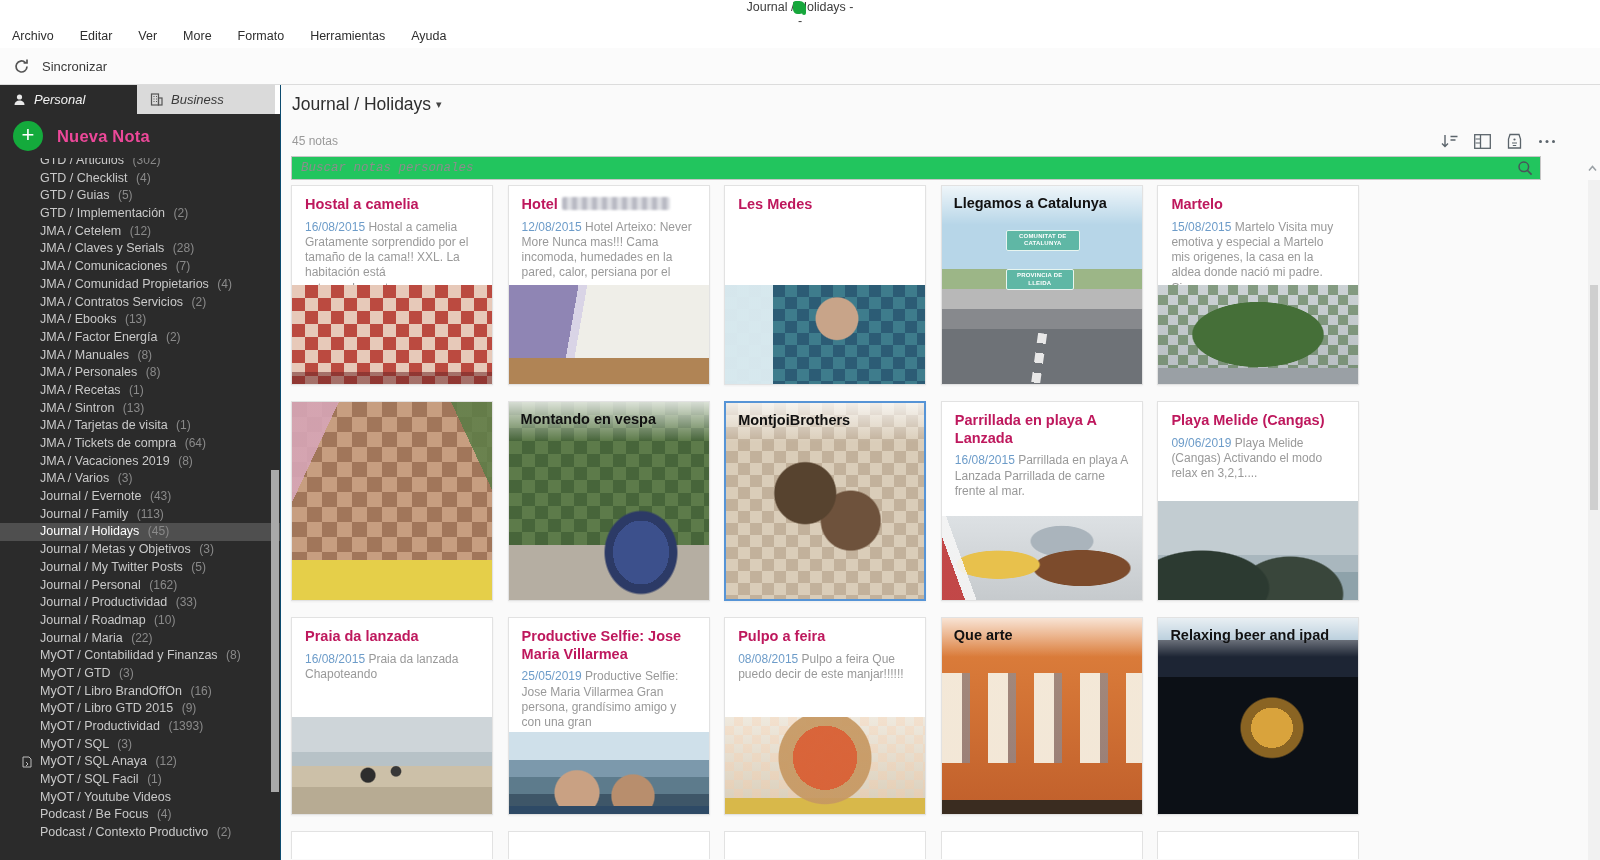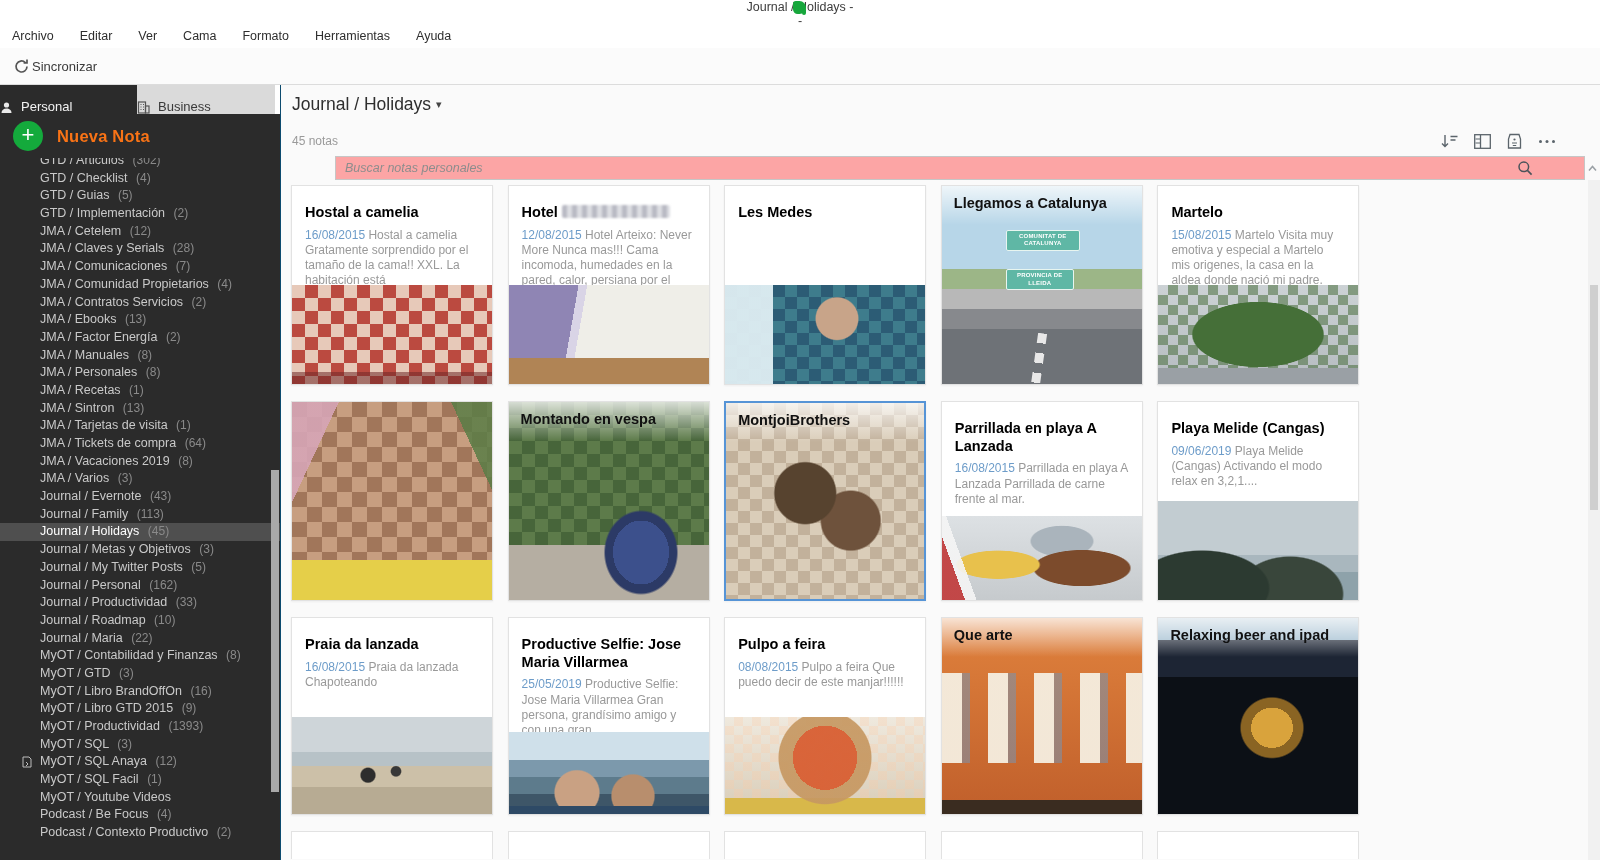--- a/index.html
+++ b/index.html
@@ -20,69 +20,69 @@
   .win-btn{width:42px;height:24px;display:flex;align-items:center;justify-content:center;font-size:13px;color:#333;}
   .win-btn svg{display:block;}
 
   
   .menubar{position:absolute;left:0;top:24px;width:1600px;height:24px;background:#fff;display:flex;align-items:center;padding-left:12px;box-sizing:border-box;}
   .menu-item{font-size:12.5px;color:#2e2e2e;margin-right:26px;}
 
   
   .toolbar{position:absolute;left:0;top:48px;width:1600px;height:37px;background:#fbfbfb;border-bottom:1px solid #dcdcdc;box-sizing:border-box;display:flex;align-items:center;}
   .sync{display:flex;align-items:center;margin-left:13px;}
-  .sync-label{font-size:13px;color:#3a3a3a;margin-left:2px;}
+  .sync-label{font-size:13px;color:#3a3a3a;margin-left:12px;}
 
   
   .tabs{position:absolute;left:0;top:85px;width:280px;height:29px;display:flex;}
-  .tab{display:flex;align-items:flex-end;font-size:13px;box-sizing:border-box;}
+  .tab{display:flex;align-items:center;font-size:13px;box-sizing:border-box;padding-left:13px;font-style:italic;}
   .tab-personal{width:137px;background:#2b2b2b;color:#f2f2f2;}
   .tab-business{width:138px;background:#dadada;color:#3a3a3a;}
   .tab .t-ico{margin-right:8px;display:flex;}
 
   
   .sidebar{position:absolute;left:0;top:114px;width:280px;height:746px;background:#2b2b2b;}
   .newnote{position:absolute;left:0;top:0;width:280px;height:44px;background:#2b2b2b;z-index:3;display:flex;align-items:center;}
   .nn-circle{width:30px;height:30px;border-radius:50%;background:#14aa3c;color:#fff;font-size:22px;line-height:28px;text-align:center;margin:0 14px 0 13px;font-weight:400;}
-  .nn-label{color:#f97316;font-size:16.5px;font-weight:700;letter-spacing:.2px;}
+  .nn-label{color:#ec4899;font-size:16.5px;font-weight:700;letter-spacing:.2px;}
   .nblist{position:absolute;left:0;top:44px;right:0;bottom:0;overflow:hidden;z-index:1;}
   .nb-item{height:17.7px;line-height:17.7px;font-size:12.5px;color:#c9c9c9;padding-left:40px;white-space:nowrap;position:relative;}
   .nb-item:first-child{margin-top:-6px;}
   .nb-item.selected{background:#4f4f4f;color:#fff;}
   .nb-count{color:#8a8a8a;margin-left:5px;font-size:12px;}
   .nb-item .nb-icon{display:none;position:absolute;left:22px;top:3px;}
   .nb-item.shared .nb-icon{display:block;}
   .side-scroll{position:absolute;right:1px;top:356px;width:8px;height:322px;background:#a9a9a9;z-index:4;}
 
   
   .main{position:absolute;left:280px;top:85px;width:1320px;height:775px;background:#fafafa;border-left:1px solid #0c4a6e;box-sizing:border-box;}
   .nb-title{position:absolute;left:11px;top:9px;font-size:17.5px;color:#2e2e2e;}
   .nb-title .caret{font-size:11px;color:#444;margin-left:5px;vertical-align:2px;}
   .meta-row{position:absolute;left:11px;top:46px;right:44px;height:20px;display:flex;align-items:center;}
   .note-count{font-size:12px;color:#9a9a9a;}
   .meta-icons{margin-left:auto;display:flex;align-items:center;gap:16px;}
   .mi{display:flex;align-items:center;}
   .search-row{position:absolute;left:10px;top:71px;width:1250px;height:24px;}
-  .search-input{width:100%;height:100%;box-sizing:border-box;border:1px solid #c6c6c6;background:#fca5a5;
-        font-family:Liberation Sans, sans-serif;font-size:12.5px;font-style:italic;color:#555;padding:0 30px 0 9px;outline:none;margin-left:44px;}
+  .search-input{width:100%;height:100%;box-sizing:border-box;border:1px solid #c6c6c6;background:#22c55e;
+        font-family:Liberation Mono, monospace;font-size:12.5px;font-style:italic;color:#555;padding:0 30px 0 9px;outline:none;}
   .search-input::placeholder{color:#8d8d8d;}
   .search-ico{position:absolute;right:8px;top:4px;}
   .main-scroll-arrow{position:absolute;right:3px;top:73px;}
   .main-scroll-track{position:absolute;right:0;top:95px;width:12px;bottom:0;background:#f1f1f1;}
   .main-scroll-thumb{position:absolute;right:2px;top:105px;width:8px;height:225px;background:#cfcfcf;}
 
   
   .cards{position:absolute;left:10px;top:100px;display:grid;grid-template-columns:repeat(5,202px);
          grid-template-rows:200px 200px 198px 28px;column-gap:14.6px;row-gap:16px;}
   .card{background:#fff;border:1px solid #e2e2e2;box-sizing:border-box;display:flex;flex-direction:column;
         overflow:hidden;position:relative;box-shadow:0 1px 2px rgba(0,0,0,.05);}
   .card.sel{border:2px solid #5694d6;}
   .card-body{padding:10px 13px 4px;height:99px;box-sizing:border-box;overflow:hidden;flex:none;}
   .card-body.tall{height:114px;}
-  .card-title{margin:8px 0 6px;font-size:14.5px;font-weight:700;color:#000000;line-height:1.22;}
+  .card-title{margin:0 0 6px;font-size:14.5px;font-weight:700;color:#be185d;line-height:1.22;}
   .redact-title{width:108px;height:13px;vertical-align:-1px;}
   .card-snippet{margin:0;font-size:12px;line-height:1.27;color:#999;}
   .date{color:#6d9cc9;}
   .photo{flex:1;position:relative;}
   .photo-card .photo{position:absolute;inset:0;}
   .overlay-title{position:absolute;left:0;top:0;right:0;padding:9px 12px 14px;font-size:14.5px;font-weight:700;color:#111;
         background:linear-gradient(rgba(255,255,255,.78),rgba(255,255,255,0));z-index:2;}
   .stub{height:28px;background:#fff;border:1px solid #e2e2e2;border-bottom:none;box-sizing:border-box;}
 
   
@@ -184,21 +184,21 @@
             <path d="M1 1 L10 10 M10 1 L1 10" stroke="#333" stroke-width="1.2"></path>
           </svg>
         </div>
     </div>
   </div>
 
   <div class="menubar">
     <span class="menu-item">Archivo</span>
     <span class="menu-item">Editar</span>
     <span class="menu-item">Ver</span>
-    <span class="menu-item">Cama</span>
+    <span class="menu-item">More</span>
     <span class="menu-item">Formato</span>
     <span class="menu-item">Herramientas</span>
     <span class="menu-item">Ayuda</span>
   </div>
 
   <div class="toolbar">
     <div class="sync">
       <svg width="17" height="17" viewBox="0 0 17 17">
         <path d="M14 8.5a5.5 5.5 0 1 1-1.7-4" fill="none" stroke="#555" stroke-width="1.7"></path>
         <path d="M14 1.5v3.4h-3.4" fill="none" stroke="#555" stroke-width="1.7"></path>

